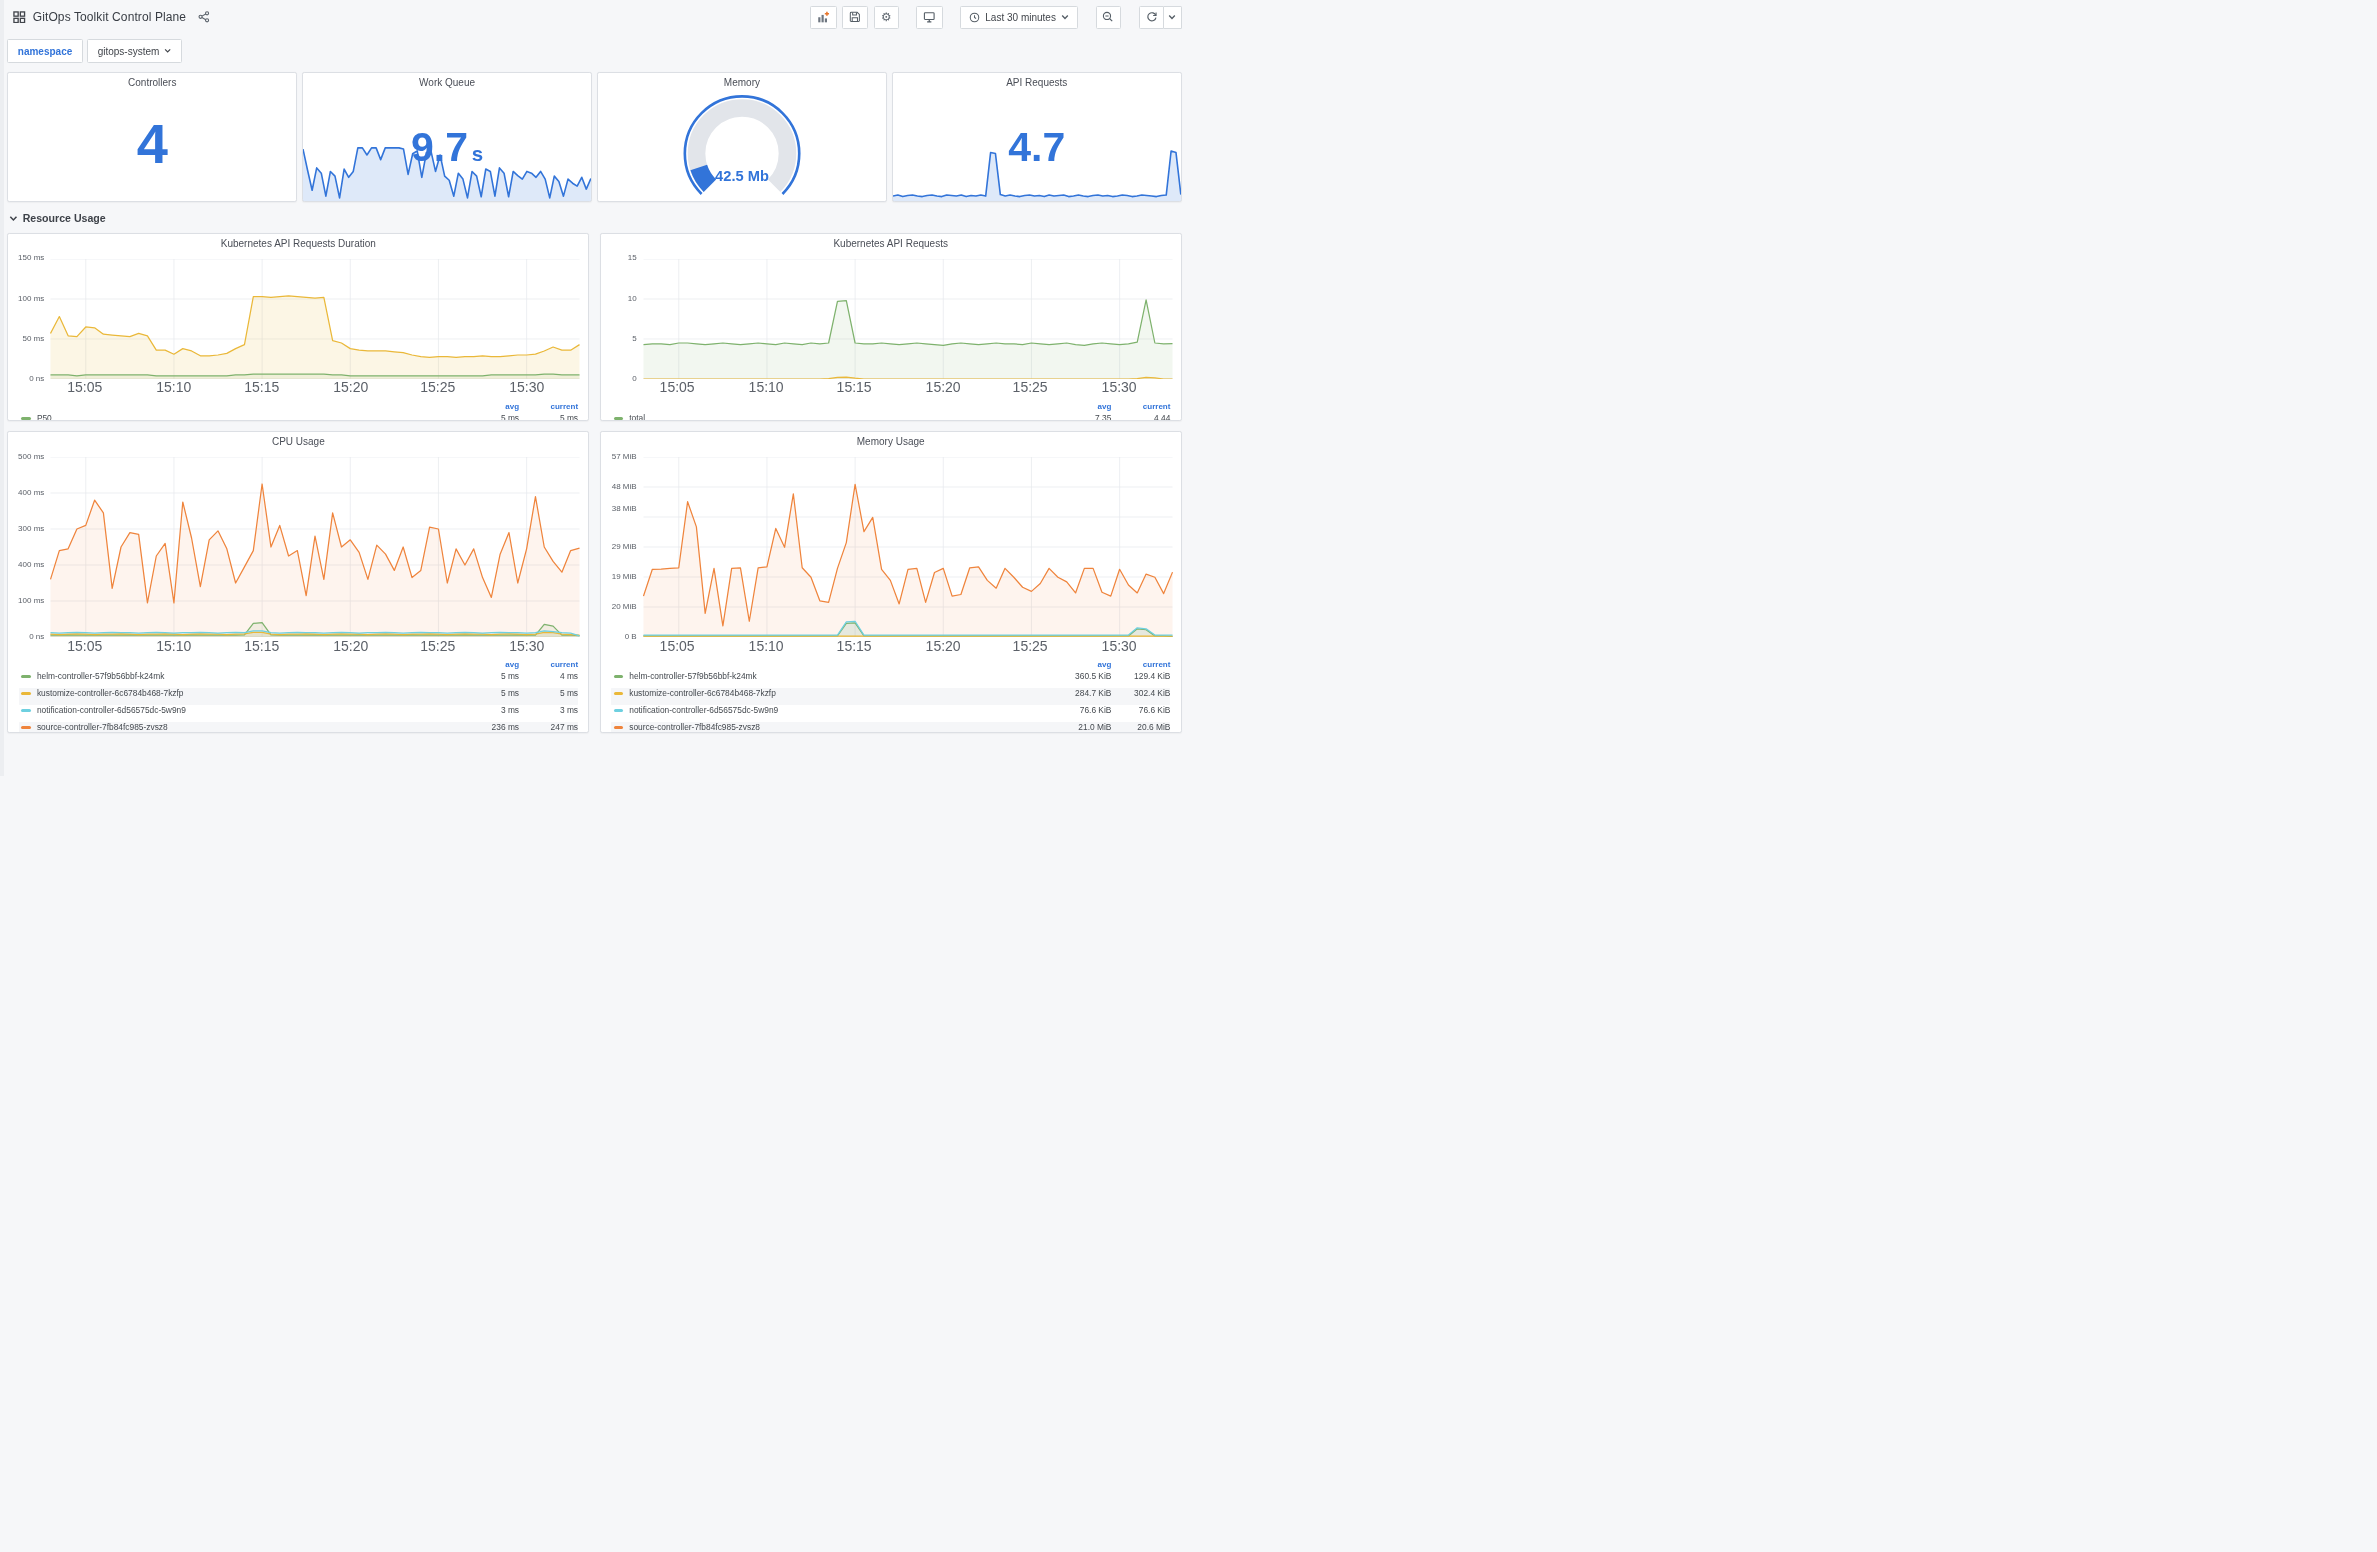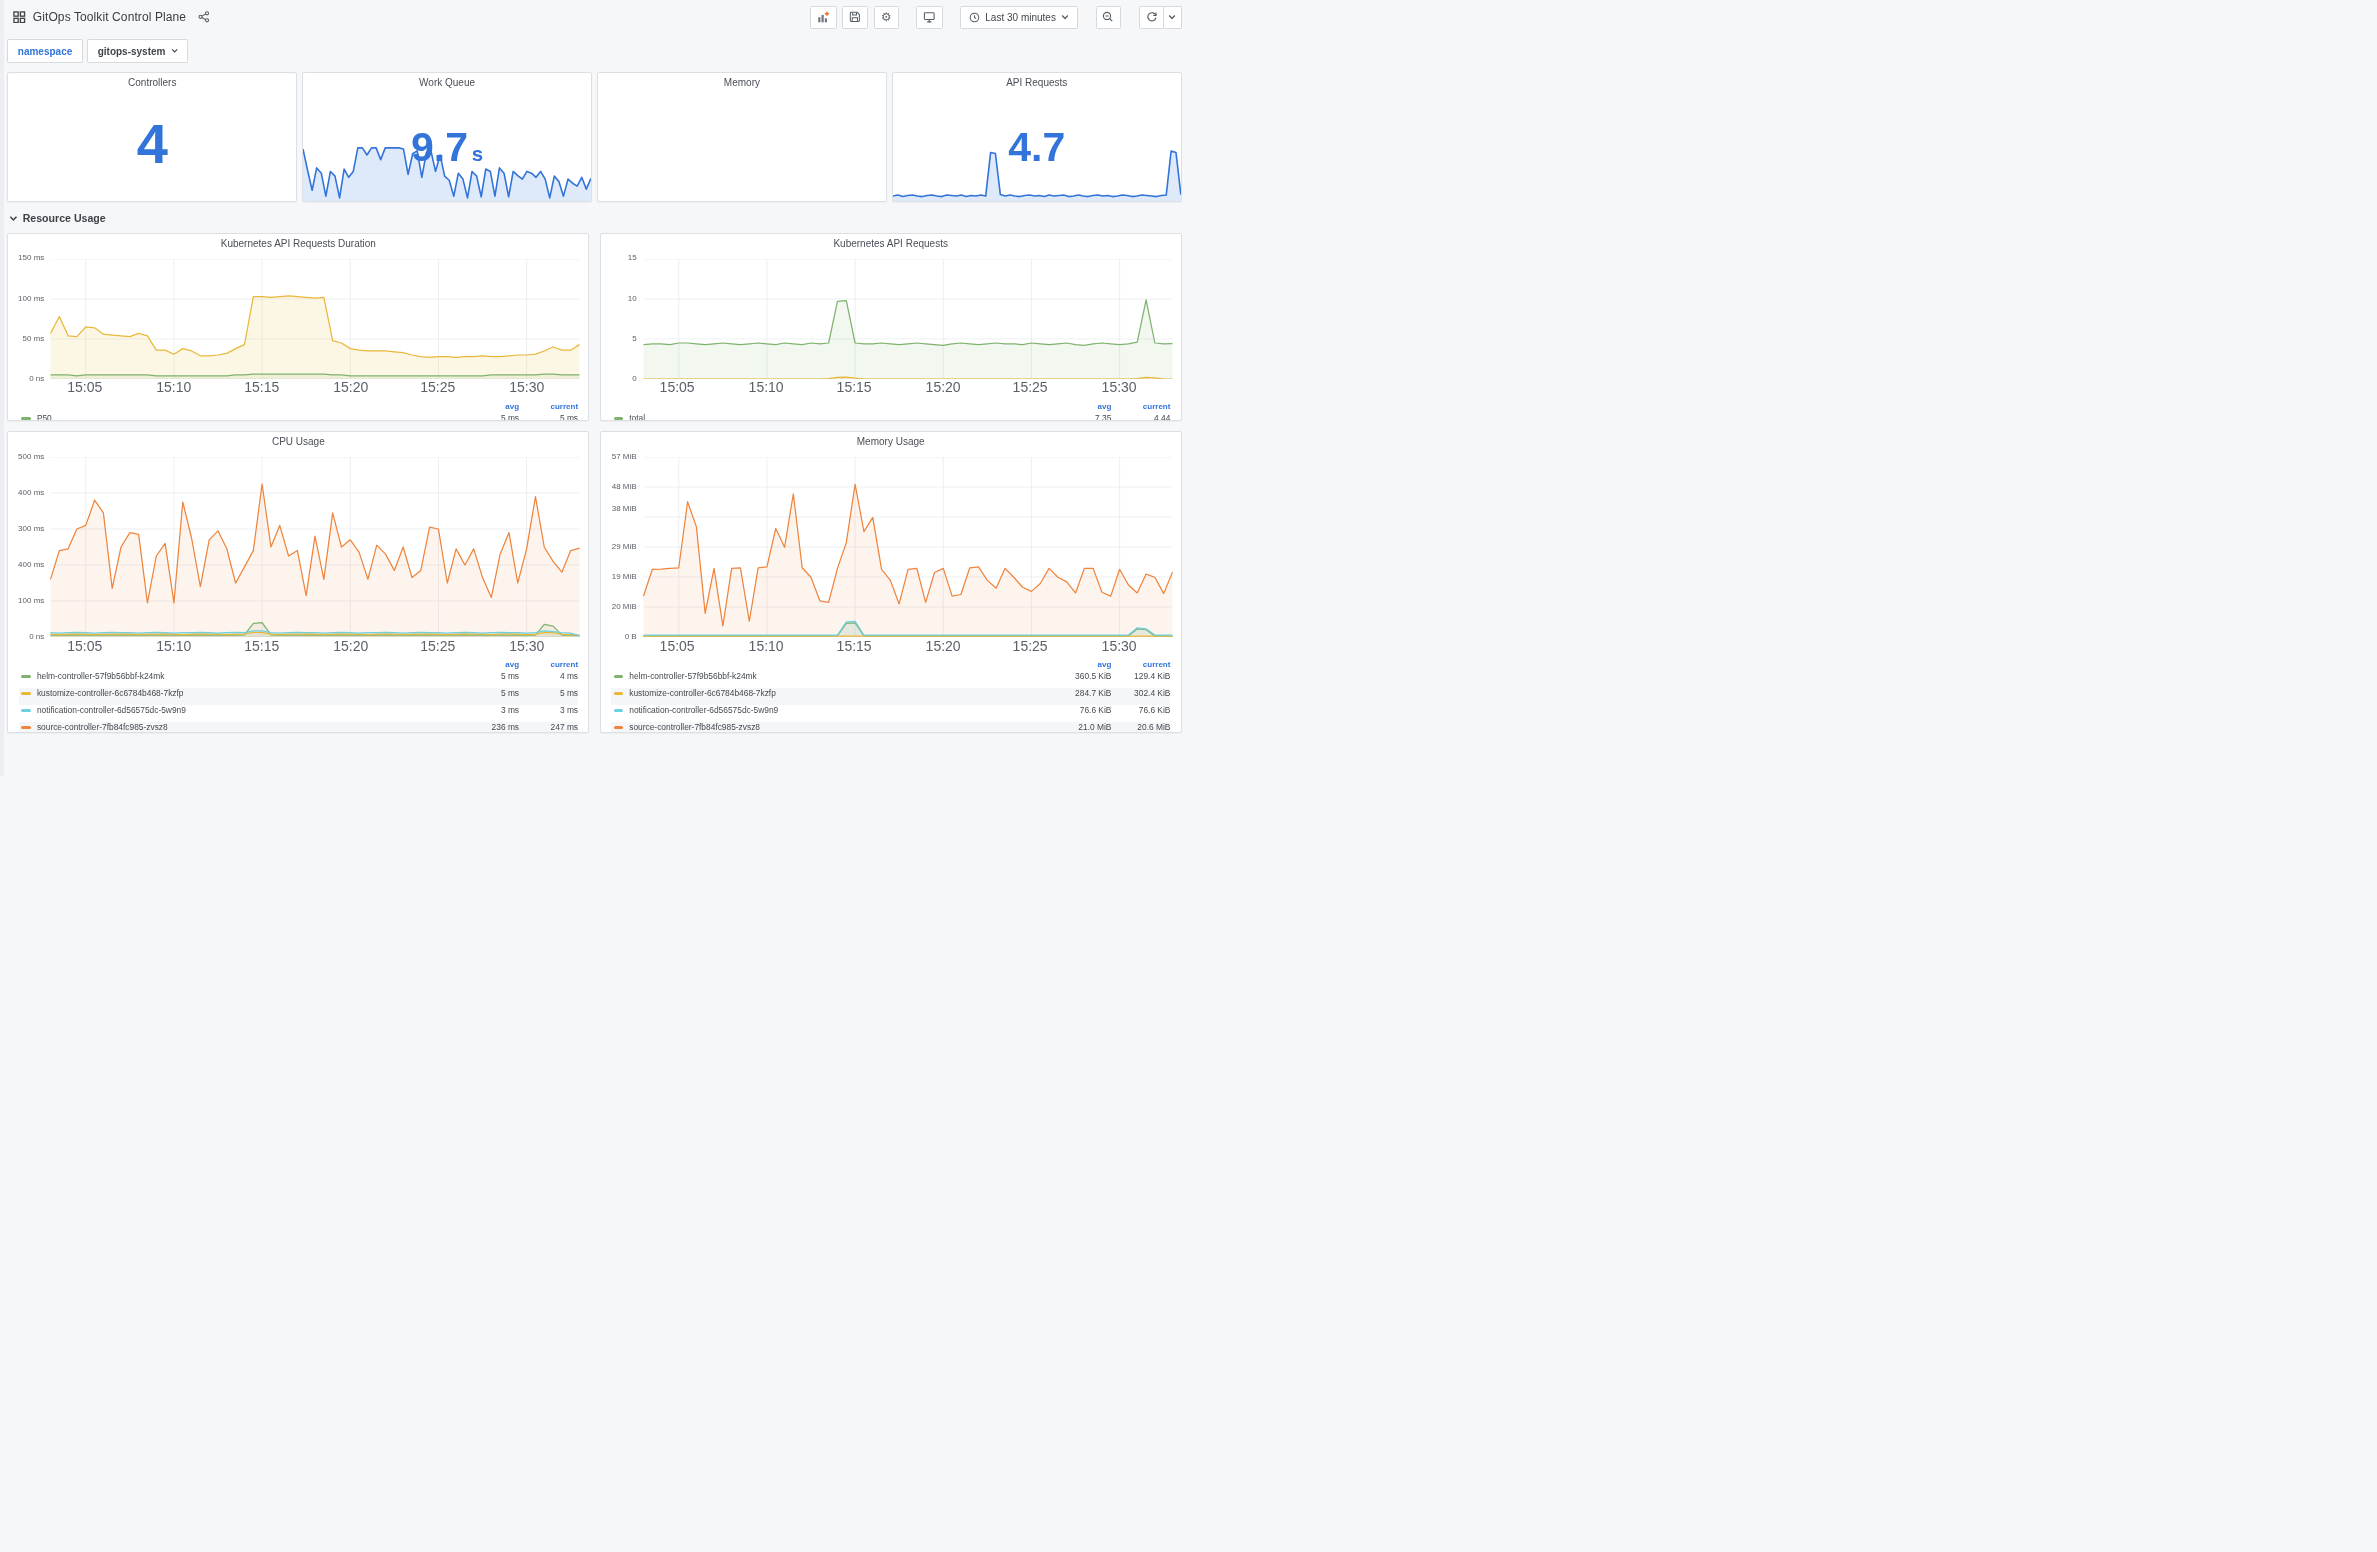--- a/index.html
+++ b/index.html
@@ -23,21 +23,21 @@
   .tbtn.time{padding:0 8px;font-size:10px;color:#41454b;font-weight:500}
   .split{display:flex}
   .split .tbtn:first-child{border-top-right-radius:0;border-bottom-right-radius:0}
   .split .tbtn:last-child{border-left:none;border-top-left-radius:0;border-bottom-left-radius:0;min-width:17.6px;padding:0 3.7px}
 
   
   .subbar{display:flex;align-items:center;gap:4.4px;padding:5.1px 7.3px 8.8px 7.3px}
   .chip{height:24px;display:inline-flex;align-items:center;gap:5.1px;padding:0 9.5px;background:#fff;
         border:0.7px solid #d6dade;border-radius:1.5px;font-size:10px}
   .chip.lbl{color:#3274D9;font-weight:700}
-  .chip.val{color:#41454b;font-weight:700;cursor:pointer}
+  .chip.val{color:#41454b;font-weight:400;cursor:pointer}
 
   
   .panel{background:#fff;border:0.7px solid #dcdfe4;border-radius:2.2px;box-shadow:0 0.7px 1.5px rgba(20,22,24,.04);
          position:relative;overflow:hidden}
   .panel-title{height:19px;display:flex;align-items:center;justify-content:center;font-size:10px;
                font-weight:500;color:#4a4e57;flex:none}
 
   .stat-row{display:grid;grid-template-columns:repeat(4,1fr);gap:5px;margin:0 7.3px;height:130px}
   .stat-val{position:absolute;left:0;right:0;text-align:center;color:#3274D9;font-weight:600;line-height:1}
   .stat-val.huge{top:34%;font-size:56px}
@@ -177,20 +177,28 @@
     <div class="stat-val big">
       <span>9.7</span><span class="stat-unit">s</span>
     </div>
     <div class="spark" style="height:46%"><svg width="100%" height="100%" viewBox="0 0 100 100" preserveAspectRatio="none">
           <polygon points="0,100 0.00,12.0 1.59,48.0 3.17,82.0 4.76,44.0 6.35,53.0 7.94,92.0 9.52,50.0 11.11,58.0 12.70,95.0 14.29,46.0 15.87,60.0 17.46,50.0 19.05,10.0 20.63,10.0 22.22,22.0 23.81,10.0 25.40,10.0 26.98,30.0 28.57,10.0 30.16,10.0 31.75,10.0 33.33,10.0 34.92,12.0 36.51,55.0 38.10,20.0 39.68,15.0 41.27,60.0 42.86,18.0 44.44,15.0 46.03,50.0 47.62,22.0 49.21,58.0 50.79,65.0 52.38,92.0 53.97,53.0 55.56,63.0 57.14,95.0 58.73,50.0 60.32,58.0 61.90,93.0 63.49,46.0 65.08,50.0 66.67,92.0 68.25,44.0 69.84,53.0 71.43,93.0 73.02,50.0 74.60,57.0 76.19,63.0 77.78,50.0 79.37,53.0 80.95,60.0 82.54,50.0 84.13,63.0 85.71,95.0 87.30,58.0 88.89,67.0 90.48,92.0 92.06,63.0 93.65,70.0 95.24,75.0 96.83,60.0 98.41,80.0 100.00,62.0 100,100" fill="#3274D9" fill-opacity="0.16"></polygon>
           <polyline points="0.00,12.0 1.59,48.0 3.17,82.0 4.76,44.0 6.35,53.0 7.94,92.0 9.52,50.0 11.11,58.0 12.70,95.0 14.29,46.0 15.87,60.0 17.46,50.0 19.05,10.0 20.63,10.0 22.22,22.0 23.81,10.0 25.40,10.0 26.98,30.0 28.57,10.0 30.16,10.0 31.75,10.0 33.33,10.0 34.92,12.0 36.51,55.0 38.10,20.0 39.68,15.0 41.27,60.0 42.86,18.0 44.44,15.0 46.03,50.0 47.62,22.0 49.21,58.0 50.79,65.0 52.38,92.0 53.97,53.0 55.56,63.0 57.14,95.0 58.73,50.0 60.32,58.0 61.90,93.0 63.49,46.0 65.08,50.0 66.67,92.0 68.25,44.0 69.84,53.0 71.43,93.0 73.02,50.0 74.60,57.0 76.19,63.0 77.78,50.0 79.37,53.0 80.95,60.0 82.54,50.0 84.13,63.0 85.71,95.0 87.30,58.0 88.89,67.0 90.48,92.0 92.06,63.0 93.65,70.0 95.24,75.0 96.83,60.0 98.41,80.0 100.00,62.0" fill="none" stroke="#3274D9" stroke-width="1.6" vector-effect="non-scaling-stroke" stroke-linejoin="round"></polyline>
         </svg></div>
   </div>
   <div class="panel">
     <div class="panel-title">Memory</div>
+    <div class="gaugewrap">
+      <svg width="170" height="110" viewBox="0 0 230 150">
+        <path d="M 71.2 131.8 A 62 62 0 1 1 158.8 131.8" stroke="#e2e5ea" stroke-width="24" fill="none"></path>
+        <path d="M 59.9 143.2 A 78 78 0 1 1 170.2 143.2" stroke="#3274D9" stroke-width="3.6" fill="none"></path>
+        <path id="gauge-fill" d="M 71.2 131.8 A 62 62 0 0 1 56.0 107.2" stroke="#3274D9" stroke-width="24" fill="none"></path>
+        <text x="115" y="126" text-anchor="middle" class="gauge-val">42.5 Mb</text>
+      </svg>
+    </div>
   </div>
   <div class="panel">
     <div class="panel-title">API Requests</div>
     <div class="stat-val big">4.7</div>
     <div class="spark" style="height:40%"><svg width="100%" height="100%" viewBox="0 0 100 100" preserveAspectRatio="none">
           <polygon points="0,100 0.00,90.0 1.69,88.0 3.39,91.0 5.08,89.0 6.78,88.0 8.47,90.0 10.17,91.0 11.86,89.0 13.56,88.0 15.25,90.0 16.95,91.0 18.64,88.0 20.34,89.0 22.03,90.0 23.73,88.0 25.42,91.0 27.12,89.0 28.81,90.0 30.51,88.0 32.20,90.0 33.90,5.0 35.59,7.0 37.29,87.0 38.98,90.0 40.68,88.0 42.37,90.0 44.07,91.0 45.76,89.0 47.46,88.0 49.15,90.0 50.85,89.0 52.54,91.0 54.24,88.0 55.93,90.0 57.63,89.0 59.32,88.0 61.02,91.0 62.71,90.0 64.41,88.0 66.10,90.0 67.80,91.0 69.49,89.0 71.19,88.0 72.88,90.0 74.58,89.0 76.27,91.0 77.97,90.0 79.66,88.0 81.36,89.0 83.05,91.0 84.75,90.0 86.44,88.0 88.14,89.0 89.83,90.0 91.53,91.0 93.22,89.0 94.92,88.0 96.61,2.0 98.31,5.0 100.00,87.0 100,100" fill="#3274D9" fill-opacity="0.16"></polygon>
           <polyline points="0.00,90.0 1.69,88.0 3.39,91.0 5.08,89.0 6.78,88.0 8.47,90.0 10.17,91.0 11.86,89.0 13.56,88.0 15.25,90.0 16.95,91.0 18.64,88.0 20.34,89.0 22.03,90.0 23.73,88.0 25.42,91.0 27.12,89.0 28.81,90.0 30.51,88.0 32.20,90.0 33.90,5.0 35.59,7.0 37.29,87.0 38.98,90.0 40.68,88.0 42.37,90.0 44.07,91.0 45.76,89.0 47.46,88.0 49.15,90.0 50.85,89.0 52.54,91.0 54.24,88.0 55.93,90.0 57.63,89.0 59.32,88.0 61.02,91.0 62.71,90.0 64.41,88.0 66.10,90.0 67.80,91.0 69.49,89.0 71.19,88.0 72.88,90.0 74.58,89.0 76.27,91.0 77.97,90.0 79.66,88.0 81.36,89.0 83.05,91.0 84.75,90.0 86.44,88.0 88.14,89.0 89.83,90.0 91.53,91.0 93.22,89.0 94.92,88.0 96.61,2.0 98.31,5.0 100.00,87.0" fill="none" stroke="#3274D9" stroke-width="1.6" vector-effect="non-scaling-stroke" stroke-linejoin="round"></polyline>
         </svg></div>
   </div>
 </div>

